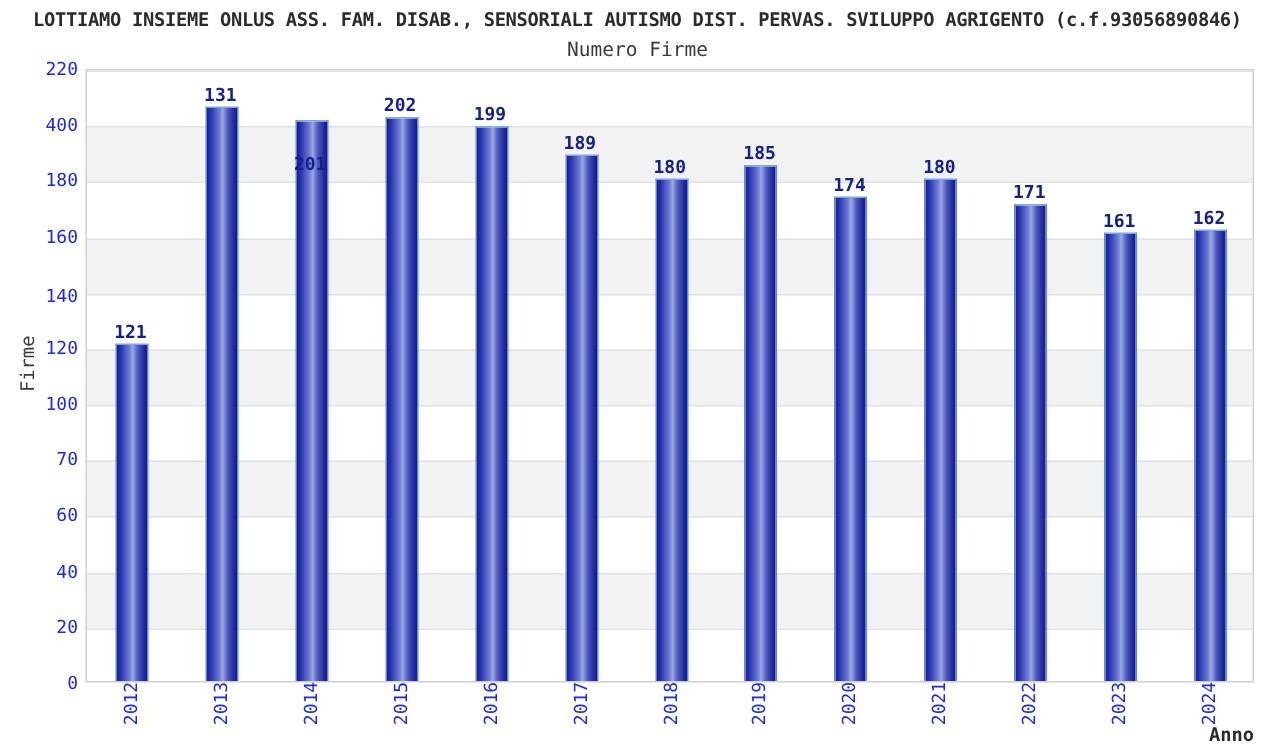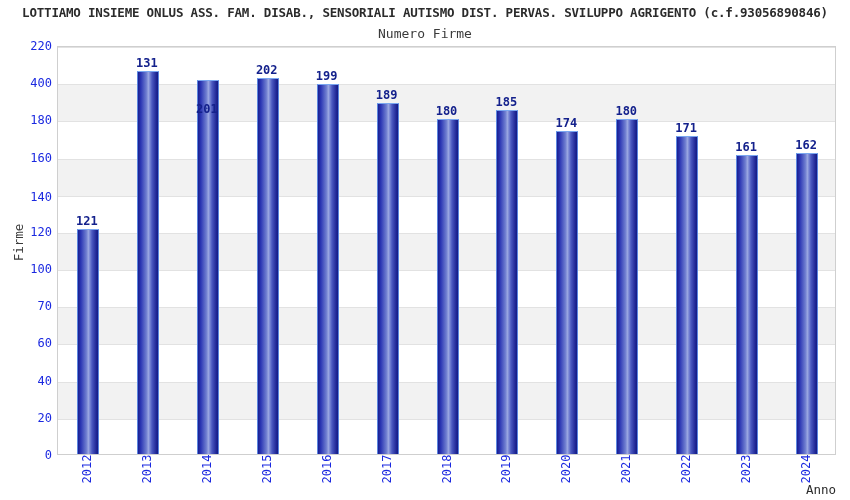--- a/index.html
+++ b/index.html
@@ -141,21 +141,21 @@
     white-space: nowrap;
     transform: rotate(-90deg);
     transform-origin: center center;
   }
   #x-axis-title {
     position: absolute;
     left: 806px;
     top: 482px;
     font-family: "DejaVu Sans Mono", monospace;
     font-size: 12.5px;
-    font-weight: normal;
+    font-weight: bold;
     color: #2b2b2b;
     white-space: nowrap;
   }
 </style>
 </head>
 <body>
 
 <div id="chart-title">LOTTIAMO INSIEME ONLUS ASS. FAM. DISAB., SENSORIALI AUTISMO DIST. PERVAS. SVILUPPO AGRIGENTO (c.f.93056890846)</div>
 <div id="chart-subtitle">Numero Firme</div>
 

